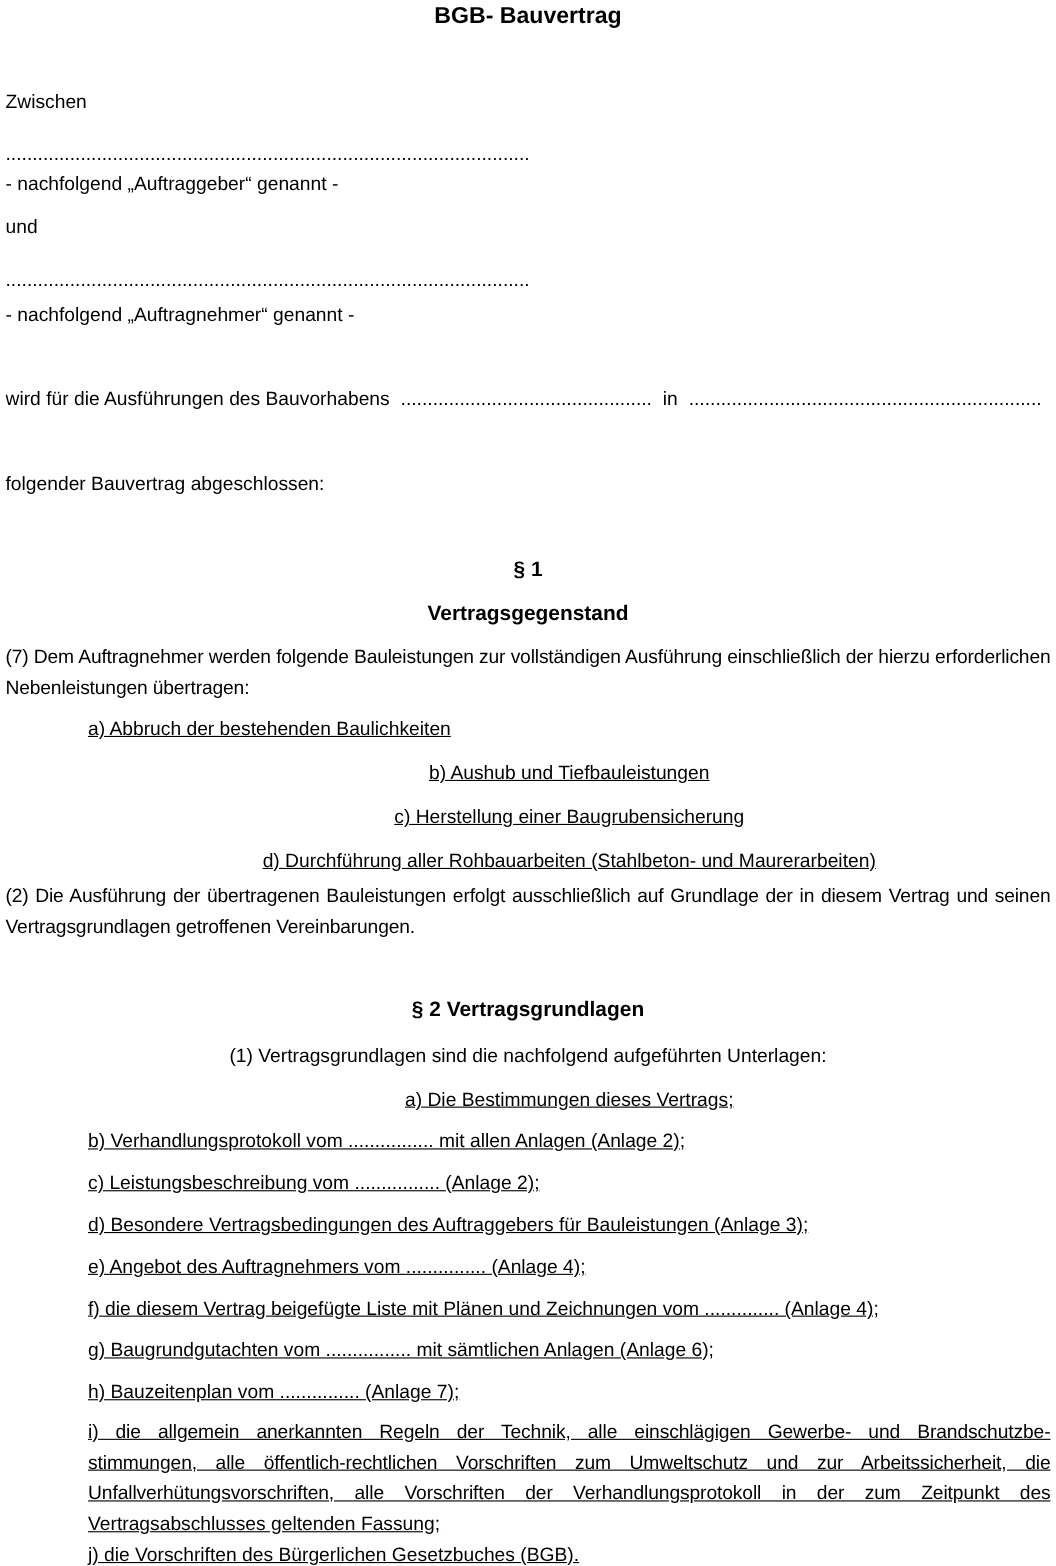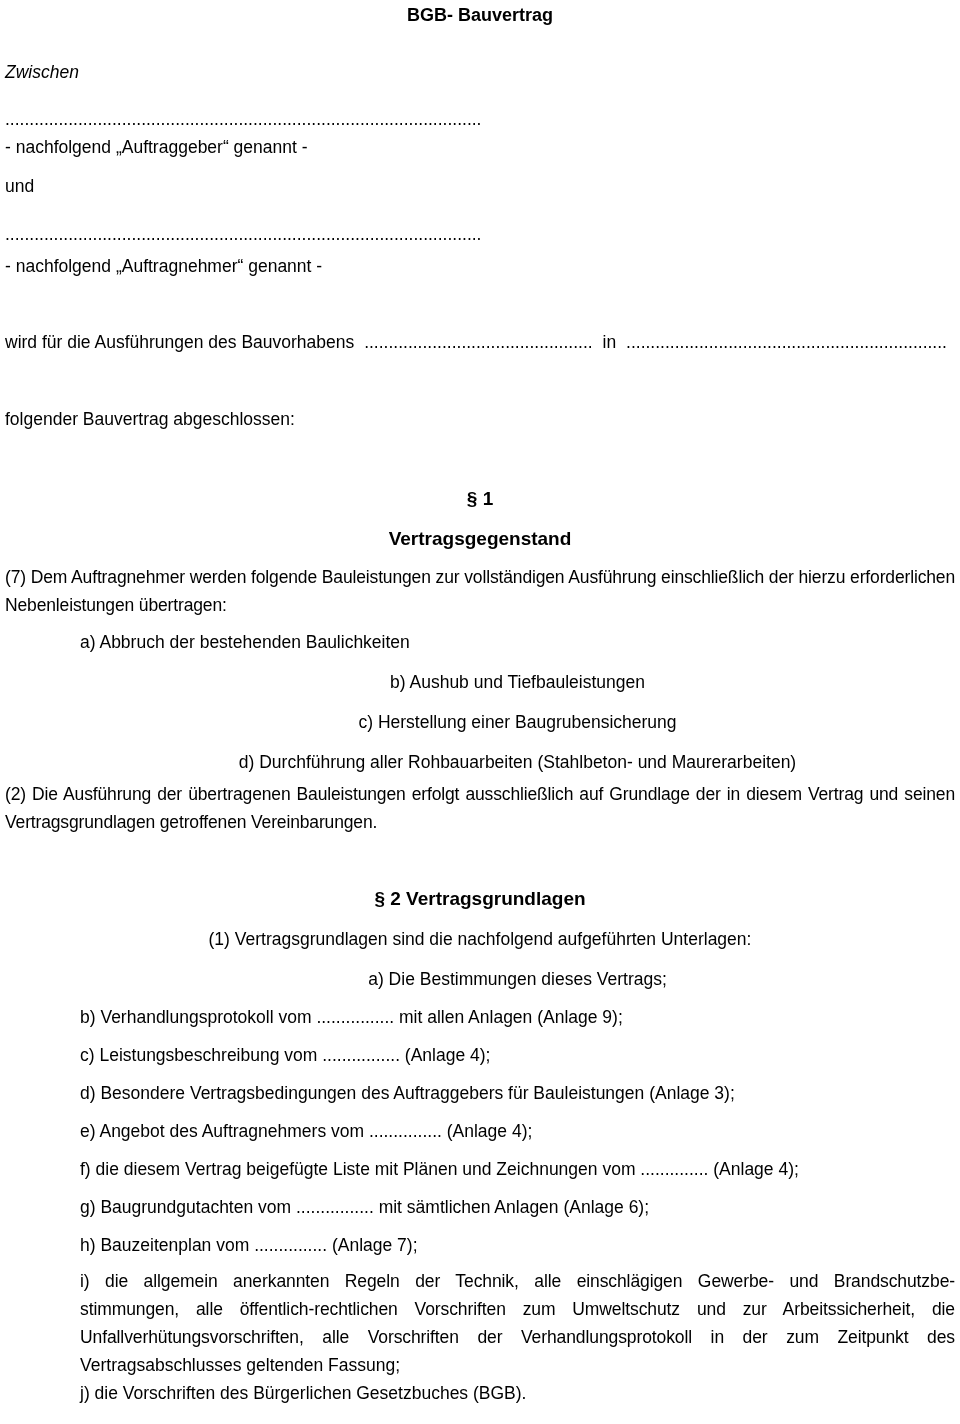--- a/index.html
+++ b/index.html
@@ -12,49 +12,49 @@
   }
   body {
     font-family: "Liberation Sans", sans-serif;
     color: #000000;
     font-size: 17.5px;
     line-height: 28px;
   }
   .page { padding: 0 5px; }
   .line { margin: 0; }
   .title {
-    font-size: 18px;
+    font-size: 21px;
     font-weight: bold;
     text-align: center;
     line-height: 26px;
     padding-top: 2px;
   }
   .center-bold {
     font-size: 19px;
     font-weight: bold;
     text-align: center;
   }
   .right { text-align: left; }
   .justify { text-align: justify; letter-spacing: -0.15px; }
   .jline { text-align: justify; text-align-last: justify; letter-spacing: -0.1px; }
-  .indent { margin-left: 75px; }
+  .indent { margin-left: 75px; text-decoration: underline; }
   .nowrap { white-space: nowrap; overflow: hidden; }
   .dots-blank { margin: 0 5px; }
   .mt0 { margin-top: 0; }
   .mt4 { margin-top: 4px; }
   .mt8 { margin-top: 8px; }
   .mt9 { margin-top: 9px; }
   .mt10 { margin-top: 10px; }
   .mt11 { margin-top: 11px; }
   .mt12 { margin-top: 12px; text-align: center; }
   .mt19 { margin-top: 19px; }
   .mt20 { margin-top: 20px; }
   .mt48 { margin-top: 48px; }
   .mt49 { margin-top: 49px; }
-  .mt50 { margin-top: 30px; font-style: italic; }
+  .mt50 { margin-top: 50px; }
   .mt52 { margin-top: 52px; }
 </style>
 </head>
 <body>
 
 <div class="page">
 
   <div class="line title">BGB- Bauvertrag</div>
 
   <div class="line mt50">Zwischen</div>
@@ -92,22 +92,22 @@
   <div class="line indent mt12">c) Herstellung einer Baugrubensicherung</div>
   <div class="line indent mt12">d) Durchführung aller Rohbauarbeiten (Stahlbeton- und Maurerarbeiten)</div>
 
   <div class="line justify mt4">(2) Die Ausführung der übertragenen Bauleistungen erfolgt ausschließlich auf Grundlage der in diesem Vertrag und seinen Vertragsgrundlagen getroffenen Vereinbarungen.</div>
 
   <div class="line center-bold mt49">§ 2 Vertragsgrundlagen</div>
 
   <div class="line mt12">(1) Vertragsgrundlagen sind die nachfolgend aufgeführten Unterlagen:</div>
 
   <div class="line indent mt12">a) Die Bestimmungen dieses Vertrags;</div>
-  <div class="line indent mt10">b) Verhandlungsprotokoll vom ................ mit allen Anlagen (Anlage 9);</div>
-  <div class="line indent mt10">c) Leistungsbeschreibung vom ................ (Anlage 4);</div>
+  <div class="line indent mt10">b) Verhandlungsprotokoll vom ................ mit allen Anlagen (Anlage 2);</div>
+  <div class="line indent mt10">c) Leistungsbeschreibung vom ................ (Anlage 2);</div>
   <div class="line indent mt10">d) Besondere Vertragsbedingungen des Auftraggebers für Bauleistungen (Anlage 3);</div>
   <div class="line indent mt10">e) Angebot des Auftragnehmers vom ............... (Anlage 4);</div>
   <div class="line indent mt10">f) die diesem Vertrag beigefügte Liste mit Plänen und Zeichnungen vom .............. (Anlage 4);</div>
   <div class="line indent mt10">g) Baugrundgutachten vom ................ mit sämtlichen Anlagen (Anlage 6);</div>
   <div class="line indent mt10">h) Bauzeitenplan vom ............... (Anlage 7);</div>
 
   <div class="indent mt8">
     <div class="line jline">i) die allgemein anerkannten Regeln der Technik, alle einschlägigen Gewerbe- und Brandschutzbe-</div>
     <div class="line jline">stimmungen, alle öffentlich-rechtlichen Vorschriften zum Umweltschutz und zur Arbeitssicherheit, die</div>
     <div class="line jline">Unfallverhütungsvorschriften, alle Vorschriften der Verhandlungsprotokoll in der zum Zeitpunkt des</div>

